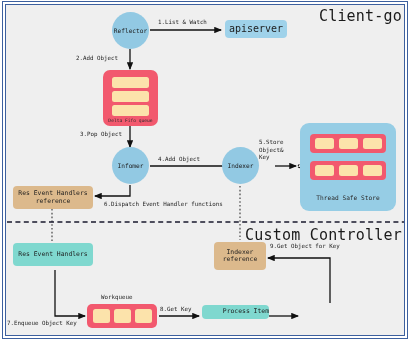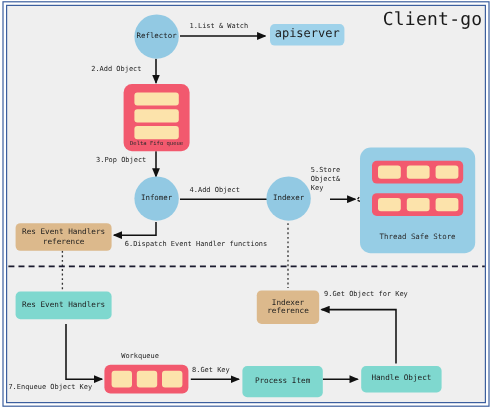--- a/index.html
+++ b/index.html
@@ -140,20 +140,21 @@
 
       <line x1="269" y1="316" x2="298" y2="316" stroke="#111111" stroke-width="1.3" marker-end="url(#ah)"></line>
 
       <path d="M330,303 L330,258 L268,258" stroke="#111111" stroke-width="1.3" fill="none" marker-end="url(#ah)"></path>
 
       <line x1="7" y1="222" x2="404" y2="222" stroke="#1a1a2e" stroke-width="1.6" stroke-dasharray="5,3.4"></line>
     </svg>
 
     <div class="zone-title" style="right:10px; top:7px;">Client-go</div>
 
+    <div class="zone-title" style="right:10px; top:226px;">Custom Controller</div>
 
     <div class="node circle" style="left:112px; top:12px; width:37px; height:37px;">
       <span>Reflector</span>
     </div>
 
     <div class="node rbox blue apiserver-text" style="left:225px; top:20px; width:62px; height:18px;">
       <span>apiserver</span>
     </div>
 
     <div class="node rbox red" style="left:103px; top:70px; width:55px; height:56px; border-radius:7px;">
@@ -199,27 +200,24 @@
 reference</span>
     </div>
 
     <div class="node rbox red" style="left:87px; top:304px; width:70px; height:24px; border-radius:5px;">
       <div class="slot" style="left:6px; top:5px; width:17px; height:14px;"></div>
       <div class="slot" style="left:27px; top:5px; width:17px; height:14px;"></div>
       <div class="slot" style="left:48px; top:5px; width:17px; height:14px;"></div>
     </div>
     <div class="label" style="left:101px; top:294px;">Workqueue</div>
 
-    <div class="node rbox teal" style="left:202px; top:305px; width:67px; height:26px;">
+    <div class="node rbox teal" style="left:202px; top:305px; width:67px; height:14px;justify-content:flex-end;">
       <span>Process Item</span>
     </div>
 
-    <div class="node rbox teal" style="left:301px; top:305px; width:67px; height:22px;">
-      <span>Handle Object</span>
-    </div>
 
     <div class="label" style="left:158px; top:19px;">1.List &amp; Watch</div>
 
     <div class="label" style="left:76px; top:55px;">2.Add Object</div>
 
     <div class="label" style="left:80px; top:131px;">3.Pop Object</div>
 
     <div class="label" style="left:158px; top:156px;">4.Add Object</div>
 
     <div class="label" style="left:259px; top:139px;">5.Store

